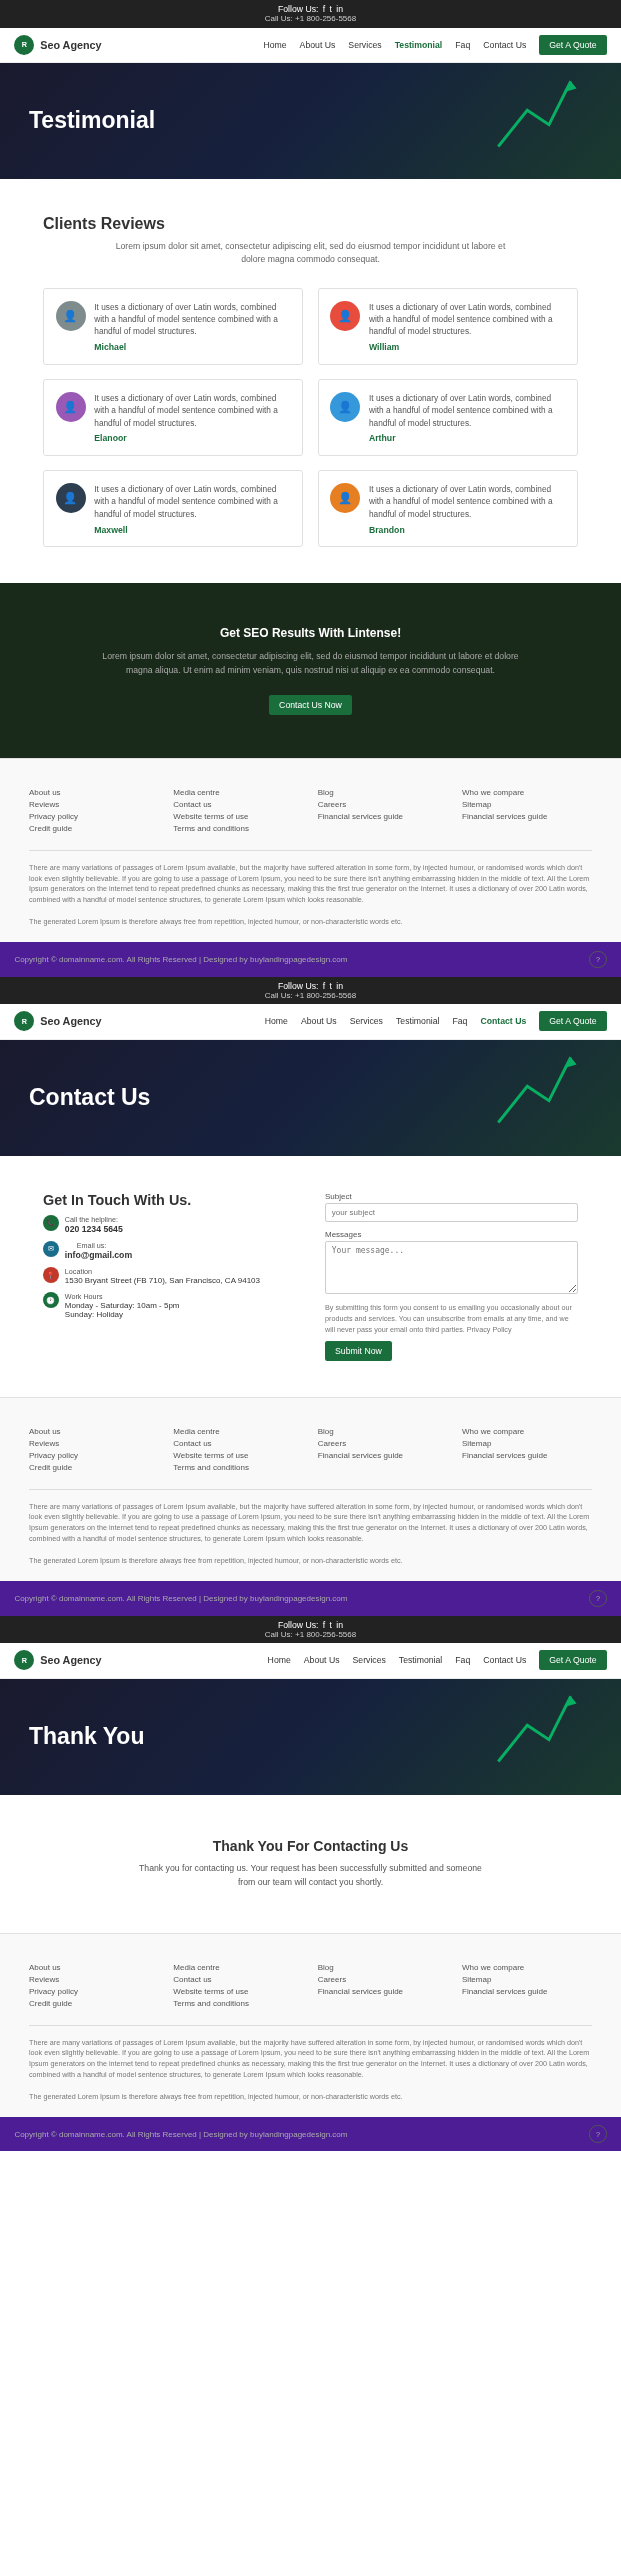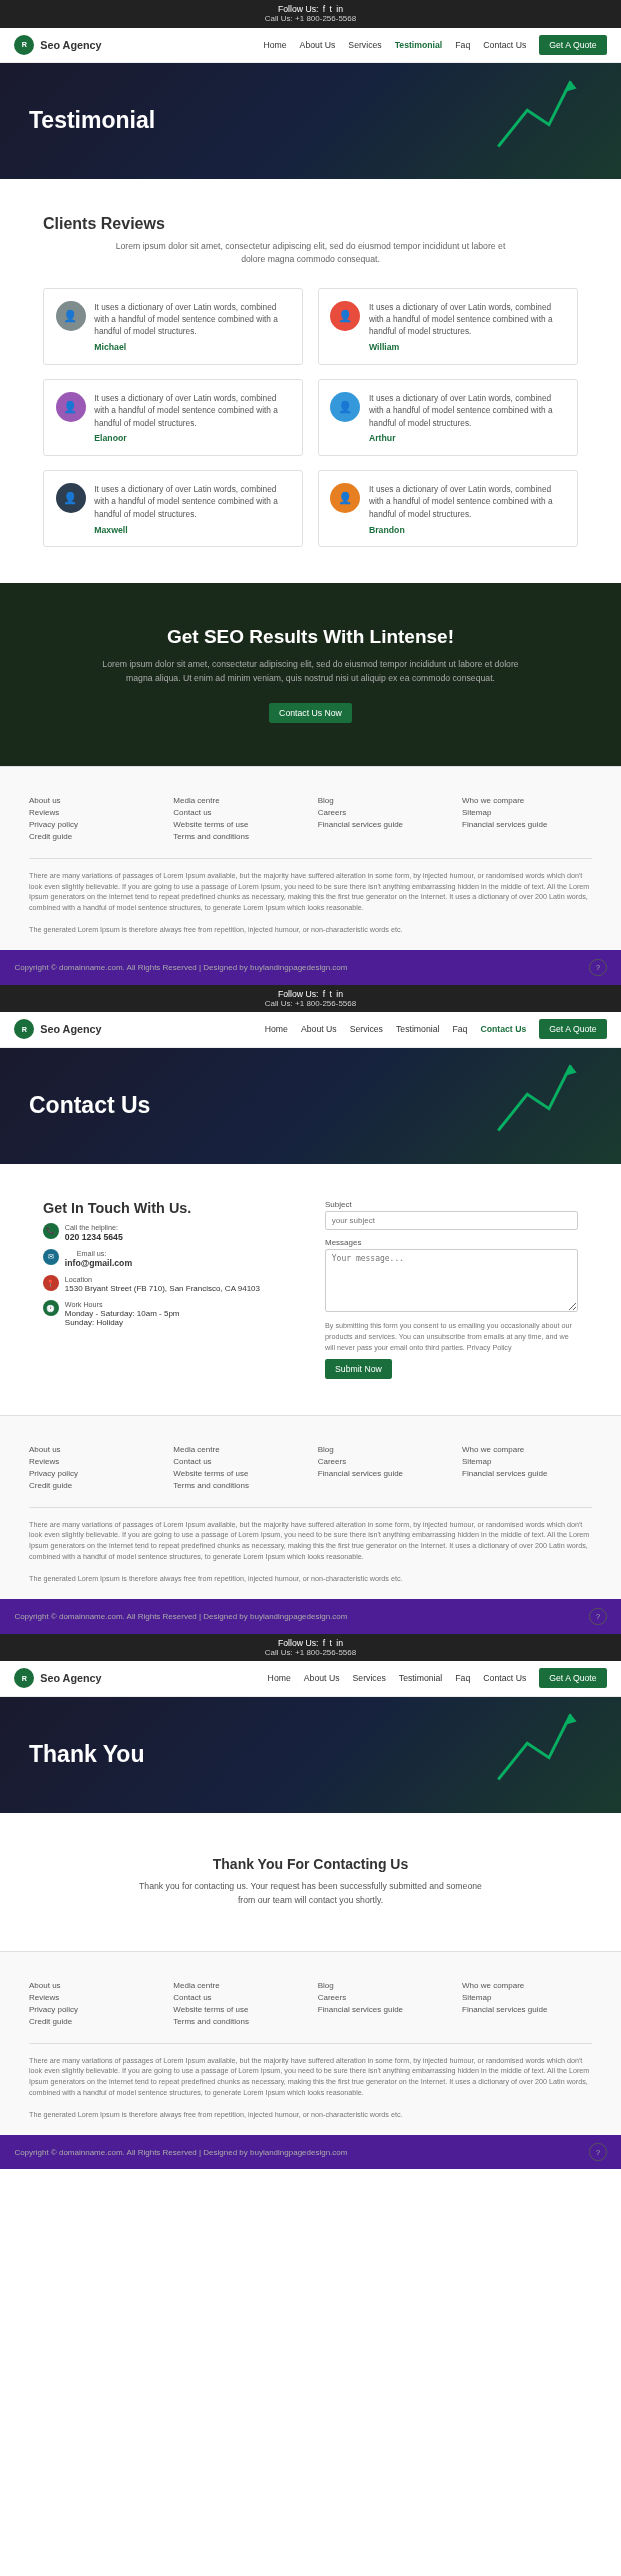--- a/index.html
+++ b/index.html
@@ -77,21 +77,21 @@
     .review-content p { font-size: 8.3px; color: #555; line-height: 1.5; margin-bottom: 4.3px; }
     .review-name { color: #1a6e3c; font-weight: bold; font-size: 8.7px; }
 
     
     .cta-section {
       background: #1a2a1a;
       color: #fff;
       text-align: center;
       padding: 43px 58px;
     }
-    .cta-section h2 { font-size: 19px; font-weight: bold; margin-bottom: 10px; }
+    .cta-section h2 { font-size: 12px; font-weight: bold; margin-bottom: 10px; }
     .cta-section p { font-size: 8.7px; color: #aaa; line-height: 1.6; margin-bottom: 17.3px; max-width: 433px; margin-left: auto; margin-right: auto; }
 
     
     .footer-main {
       background: #f9f9f9;
       padding: 29px 29px 14.4px;
       border-top: 0.7px solid #e0e0e0;
     }
     .footer-cols { display: grid; grid-template-columns: repeat(4, 1fr); gap: 14.4px; margin-bottom: 14.4px; }
     .footer-col a { display: block; font-size: 8px; color: #555; text-decoration: none; margin-bottom: 2.9px; }
@@ -133,21 +133,21 @@
     .form-field { flex: 1; }
     .form-field label { font-size: 8px; color: #555; display: block; margin-bottom: 2.2px; }
     .form-field input, .form-field textarea {
       width: 100%;
       border: 0.7px solid #ccc;
       border-radius: 2.2px;
       padding: 4.3px 5.8px;
       font-size: 8px;
       color: #333;
     }
-    .form-field textarea { height: 63px; resize: vertical; }
+    .form-field textarea { height: 53px; resize: vertical; }
     .form-notice { font-size: 7.2px; color: #777; line-height: 1.5; margin: 5.8px 0; }
 
     
     .thankyou-section { text-align: center; padding: 43px 29px; }
     .thankyou-section h2 { font-size: 14px; font-weight: bold; margin-bottom: 8.7px; }
     .thankyou-section p { font-size: 8.7px; color: #555; line-height: 1.6; max-width: 361px; margin: 0 auto; }
 
     
     .arrow-svg { position: absolute; right: 43px; top: 10.8px; opacity: 0.7; }
   </style>

